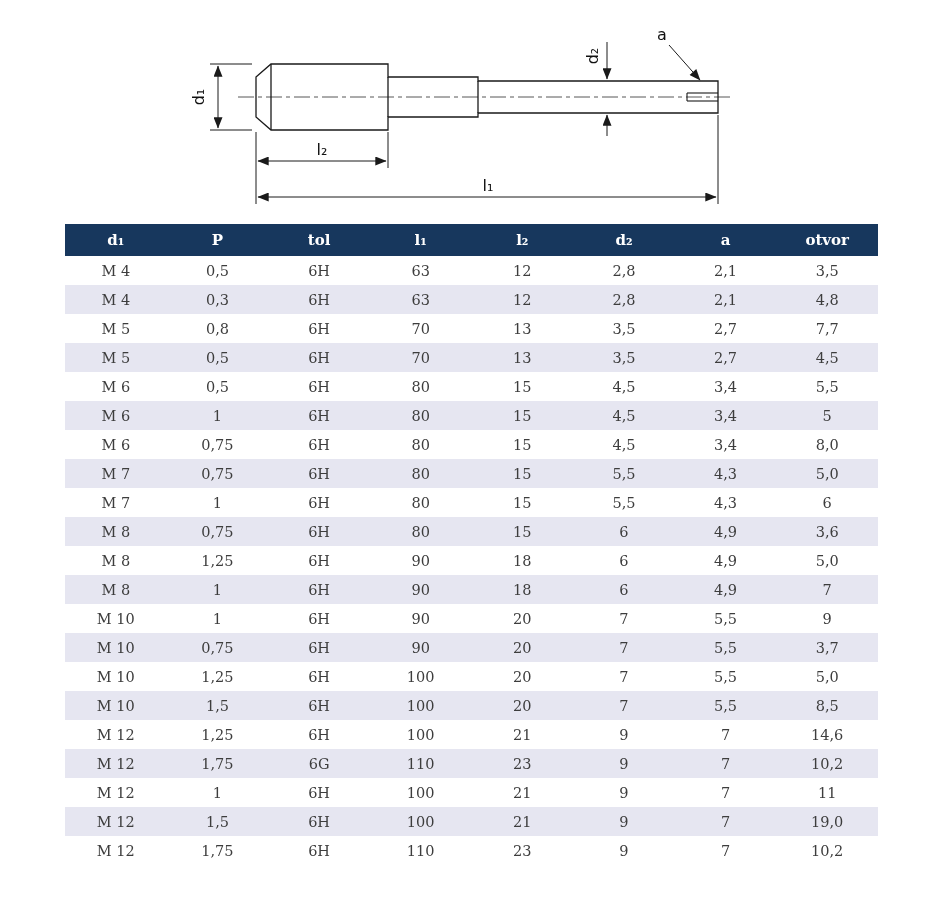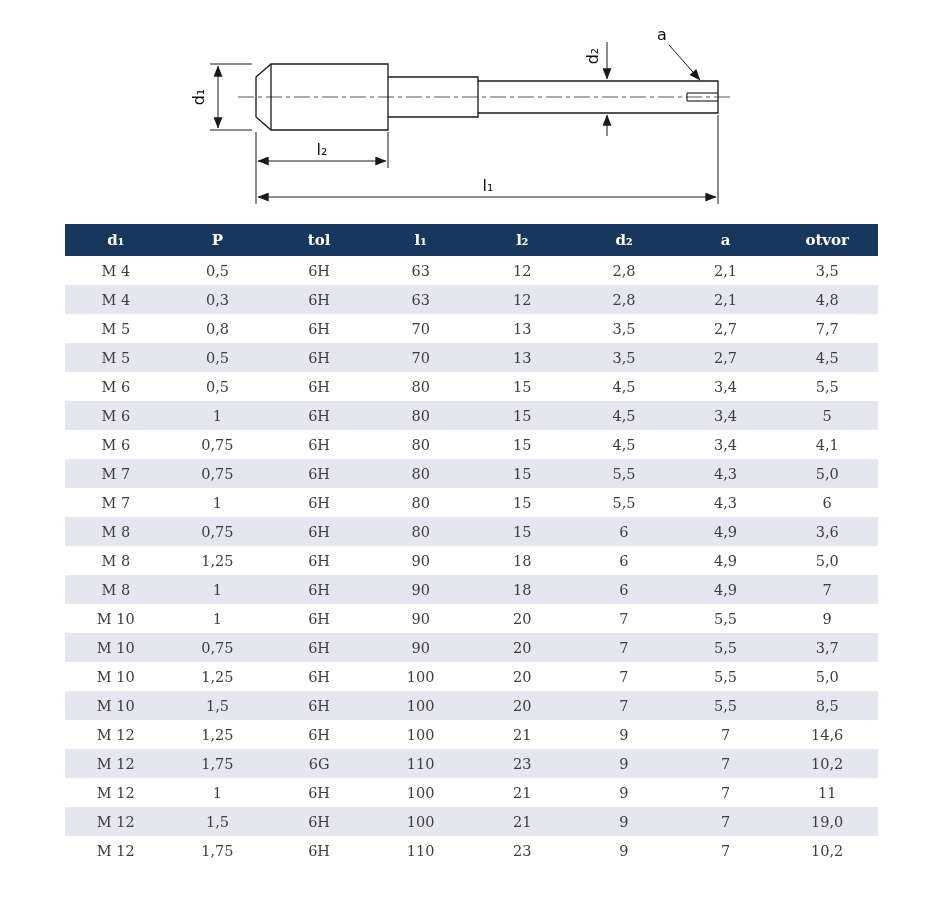--- a/index.html
+++ b/index.html
@@ -180,21 +180,21 @@
           <td>5</td>
         </tr>
         <tr>
           <td>M 6</td>
           <td>0,75</td>
           <td>6H</td>
           <td>80</td>
           <td>15</td>
           <td>4,5</td>
           <td>3,4</td>
-          <td>4,1</td>
+          <td>8,0</td>
         </tr>
         <tr>
           <td>M 7</td>
           <td>0,75</td>
           <td>6H</td>
           <td>80</td>
           <td>15</td>
           <td>5,5</td>
           <td>4,3</td>
           <td>5,0</td>

